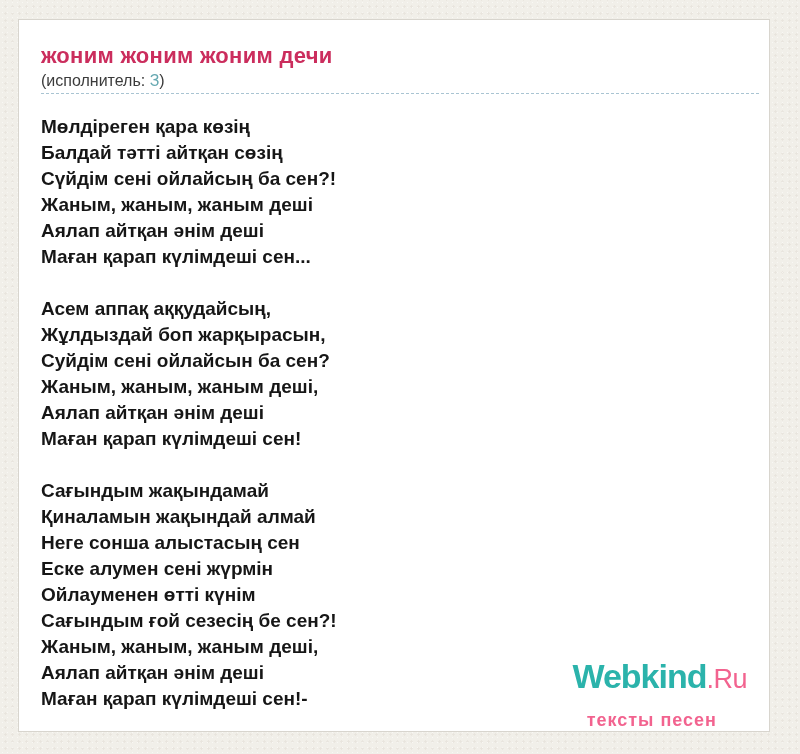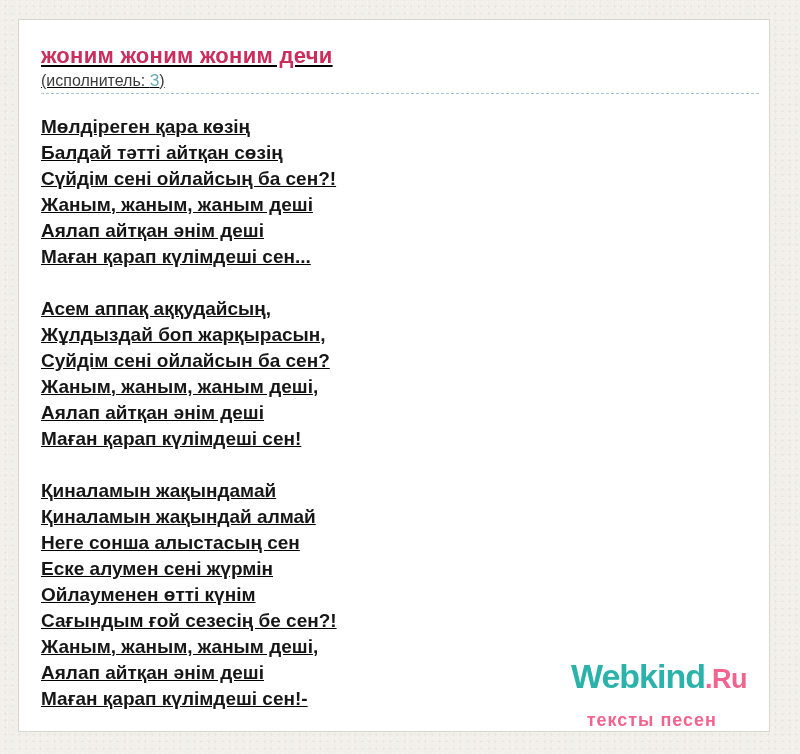--- a/index.html
+++ b/index.html
@@ -24,21 +24,20 @@
     left: 18px;
     top: 19px;
     width: 752px;
     height: 713px;
     background: #ffffff;
     border: 1px solid #d8d5ce;
     box-sizing: border-box;
   }
   .panel-inner {
     padding: 24px 24px 0 22px;
-    text-decoration: underline;
   }
   h1.song-title {
     margin: 0;
     font-size: 22px;
     line-height: 24px;
     font-weight: bold;
     color: #cb2d5d;
     letter-spacing: 0.3px;
   }
   .performer-line {
@@ -82,21 +81,21 @@
   }
   .logo-brand {
     font-size: 34px;
     font-weight: bold;
     color: #2bb3ab;
     letter-spacing: -1px;
     margin-top: 24px;
   }
   .logo-tld {
     font-size: 27px;
-    font-weight: bold;
+    font-weight: normal;
     color: #f2638f;
     letter-spacing: -0.5px;
   }
   .logo-tagline {
     margin-top: 18px;
     padding-right: 30px;
     font-size: 18px;
     font-weight: bold;
     color: #f2638f;
     letter-spacing: 1px;
@@ -124,21 +123,21 @@
       </div>
       <div class="stanza">
         <div>Асем аппақ аққудайсың,</div>
         <div>Жұлдыздай боп жарқырасын,</div>
         <div>Суйдім сені ойлайсын ба сен?</div>
         <div>Жаным, жаным, жаным деші,</div>
         <div>Аялап айтқан әнім деші</div>
         <div>Маған қарап күлімдеші сен!</div>
       </div>
       <div class="stanza">
-        <div>Қиналамын жақындамай</div>
+        <div>Сағындым жақындамай</div>
         <div>Қиналамын жақындай алмай</div>
         <div>Неге сонша алыстасың сен</div>
         <div>Еске алумен сені жүрмін</div>
         <div>Ойлауменен өтті күнім</div>
         <div>Сағындым ғой сезесің бе сен?!</div>
         <div>Жаным, жаным, жаным деші,</div>
         <div>Аялап айтқан әнім деші</div>
         <div>Маған қарап күлімдеші сен!-</div>
       </div>
     </div>

